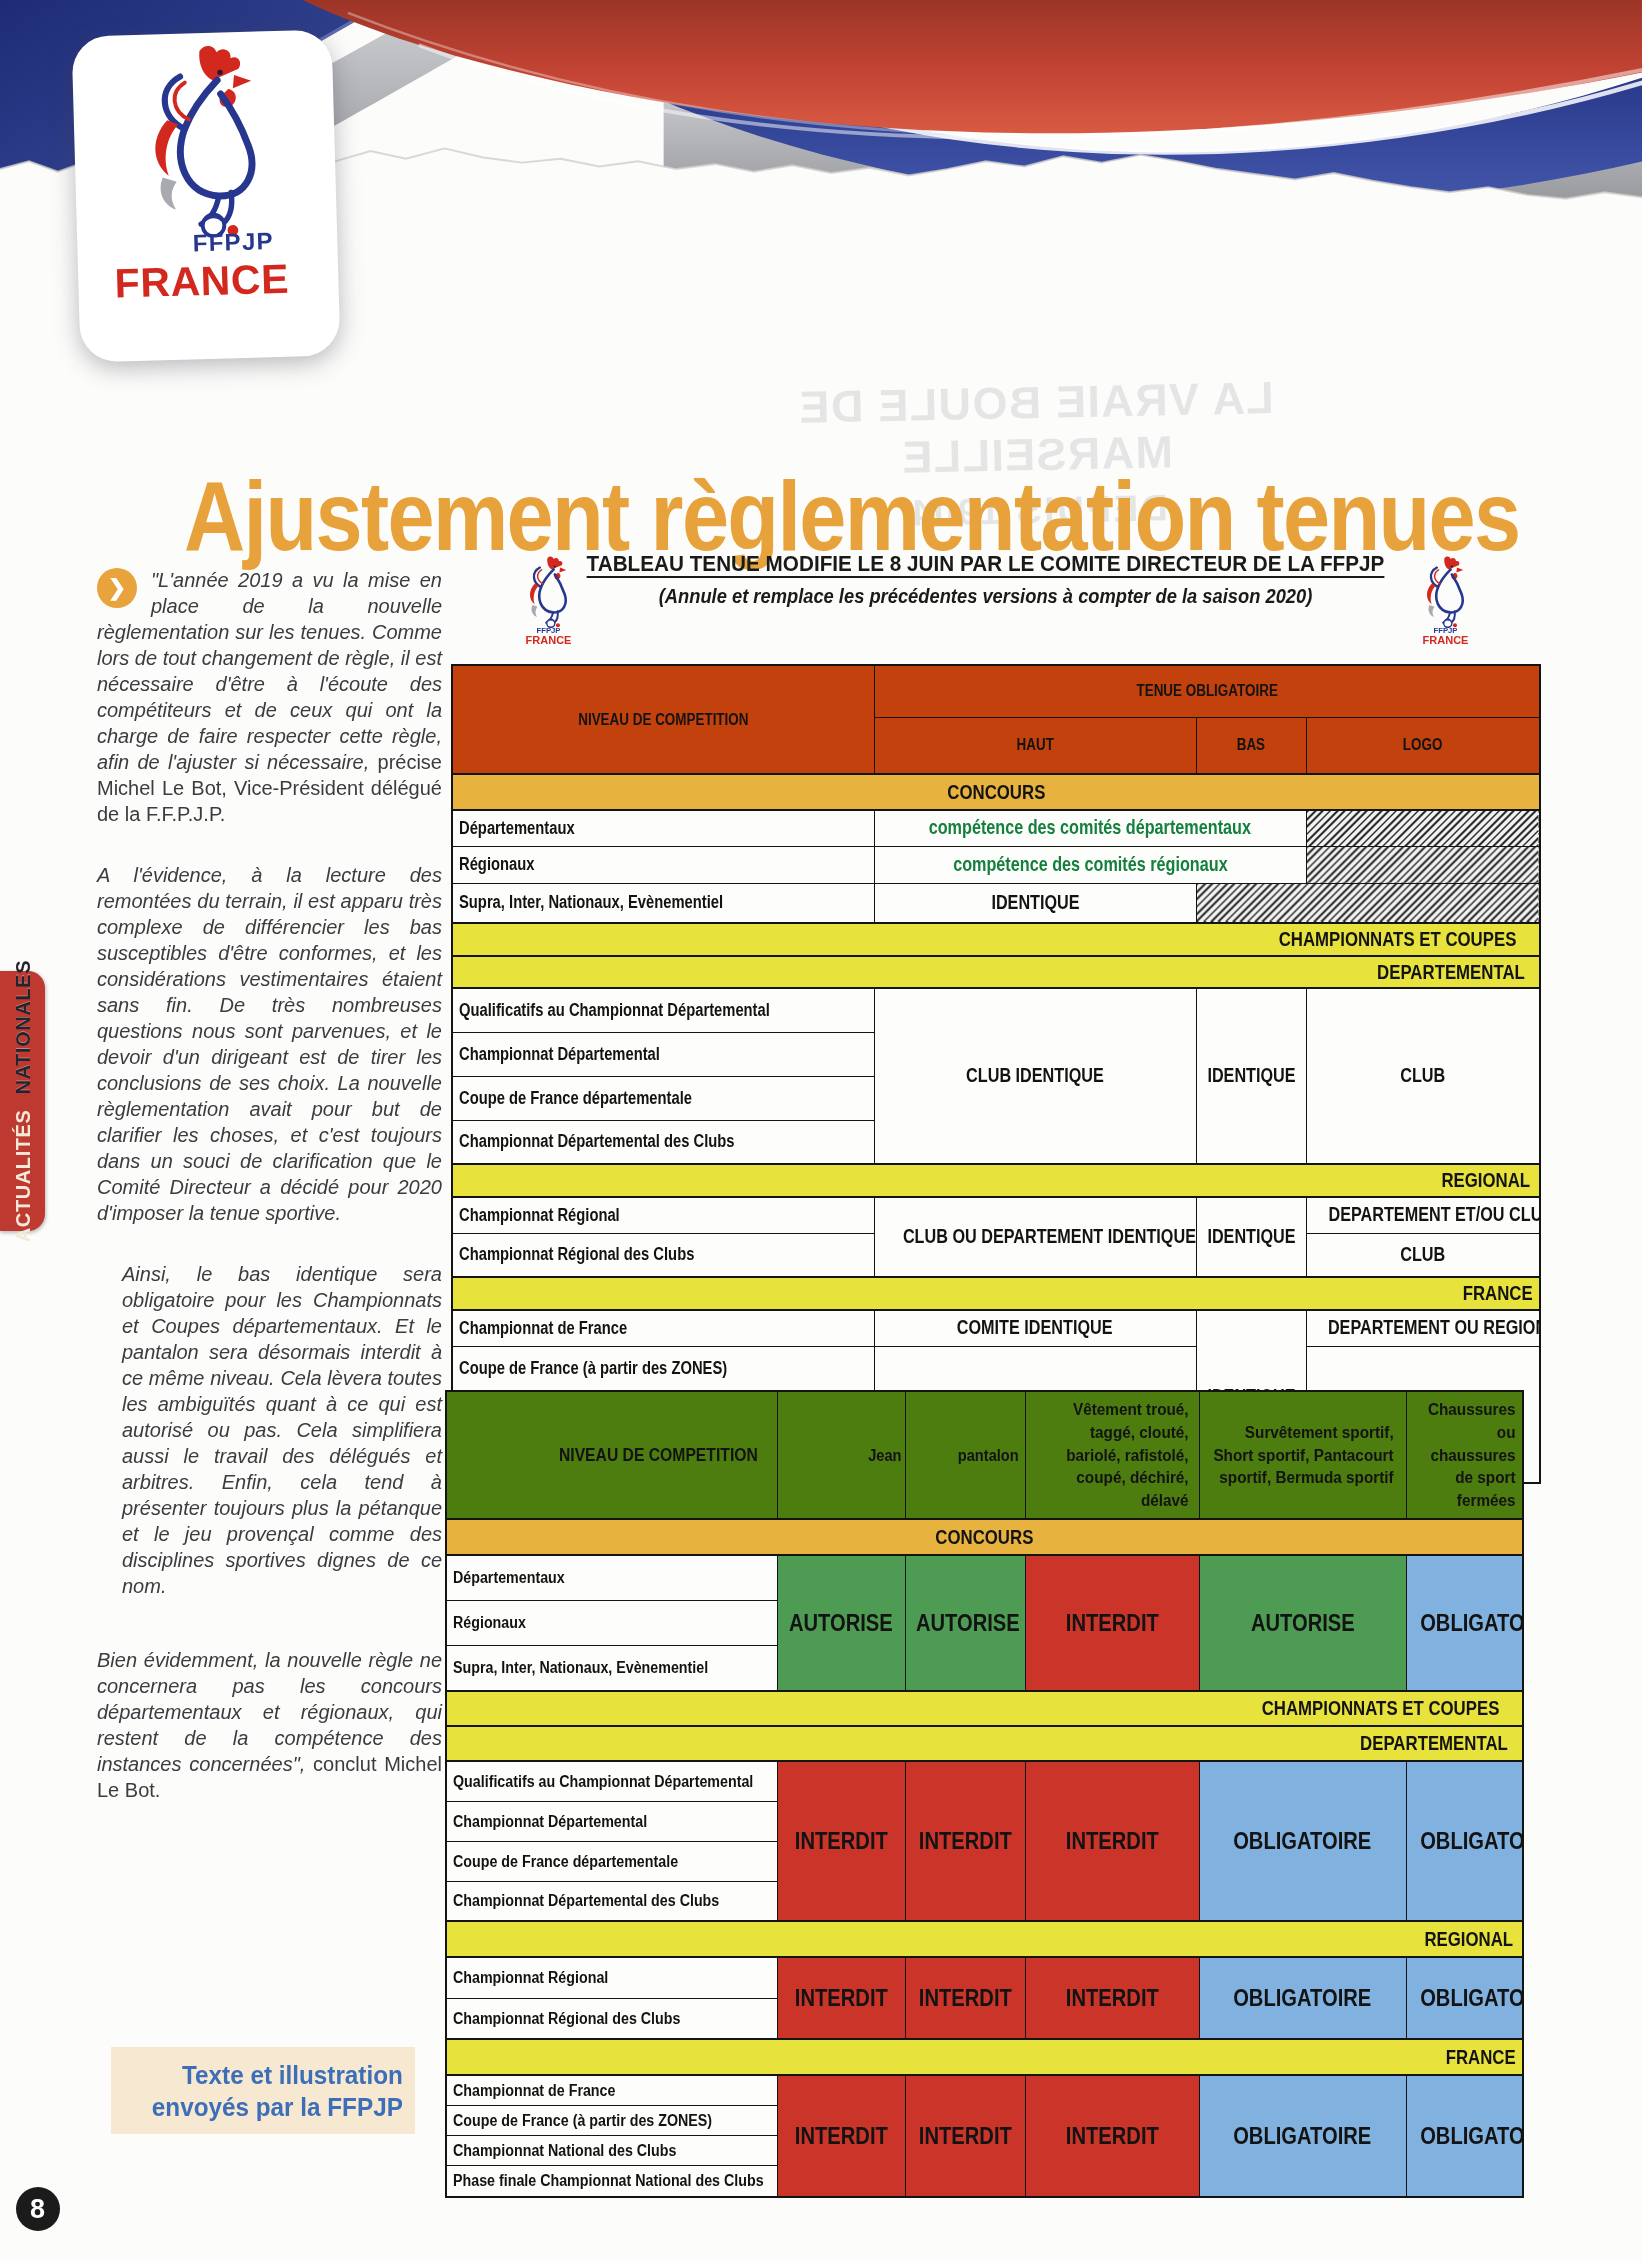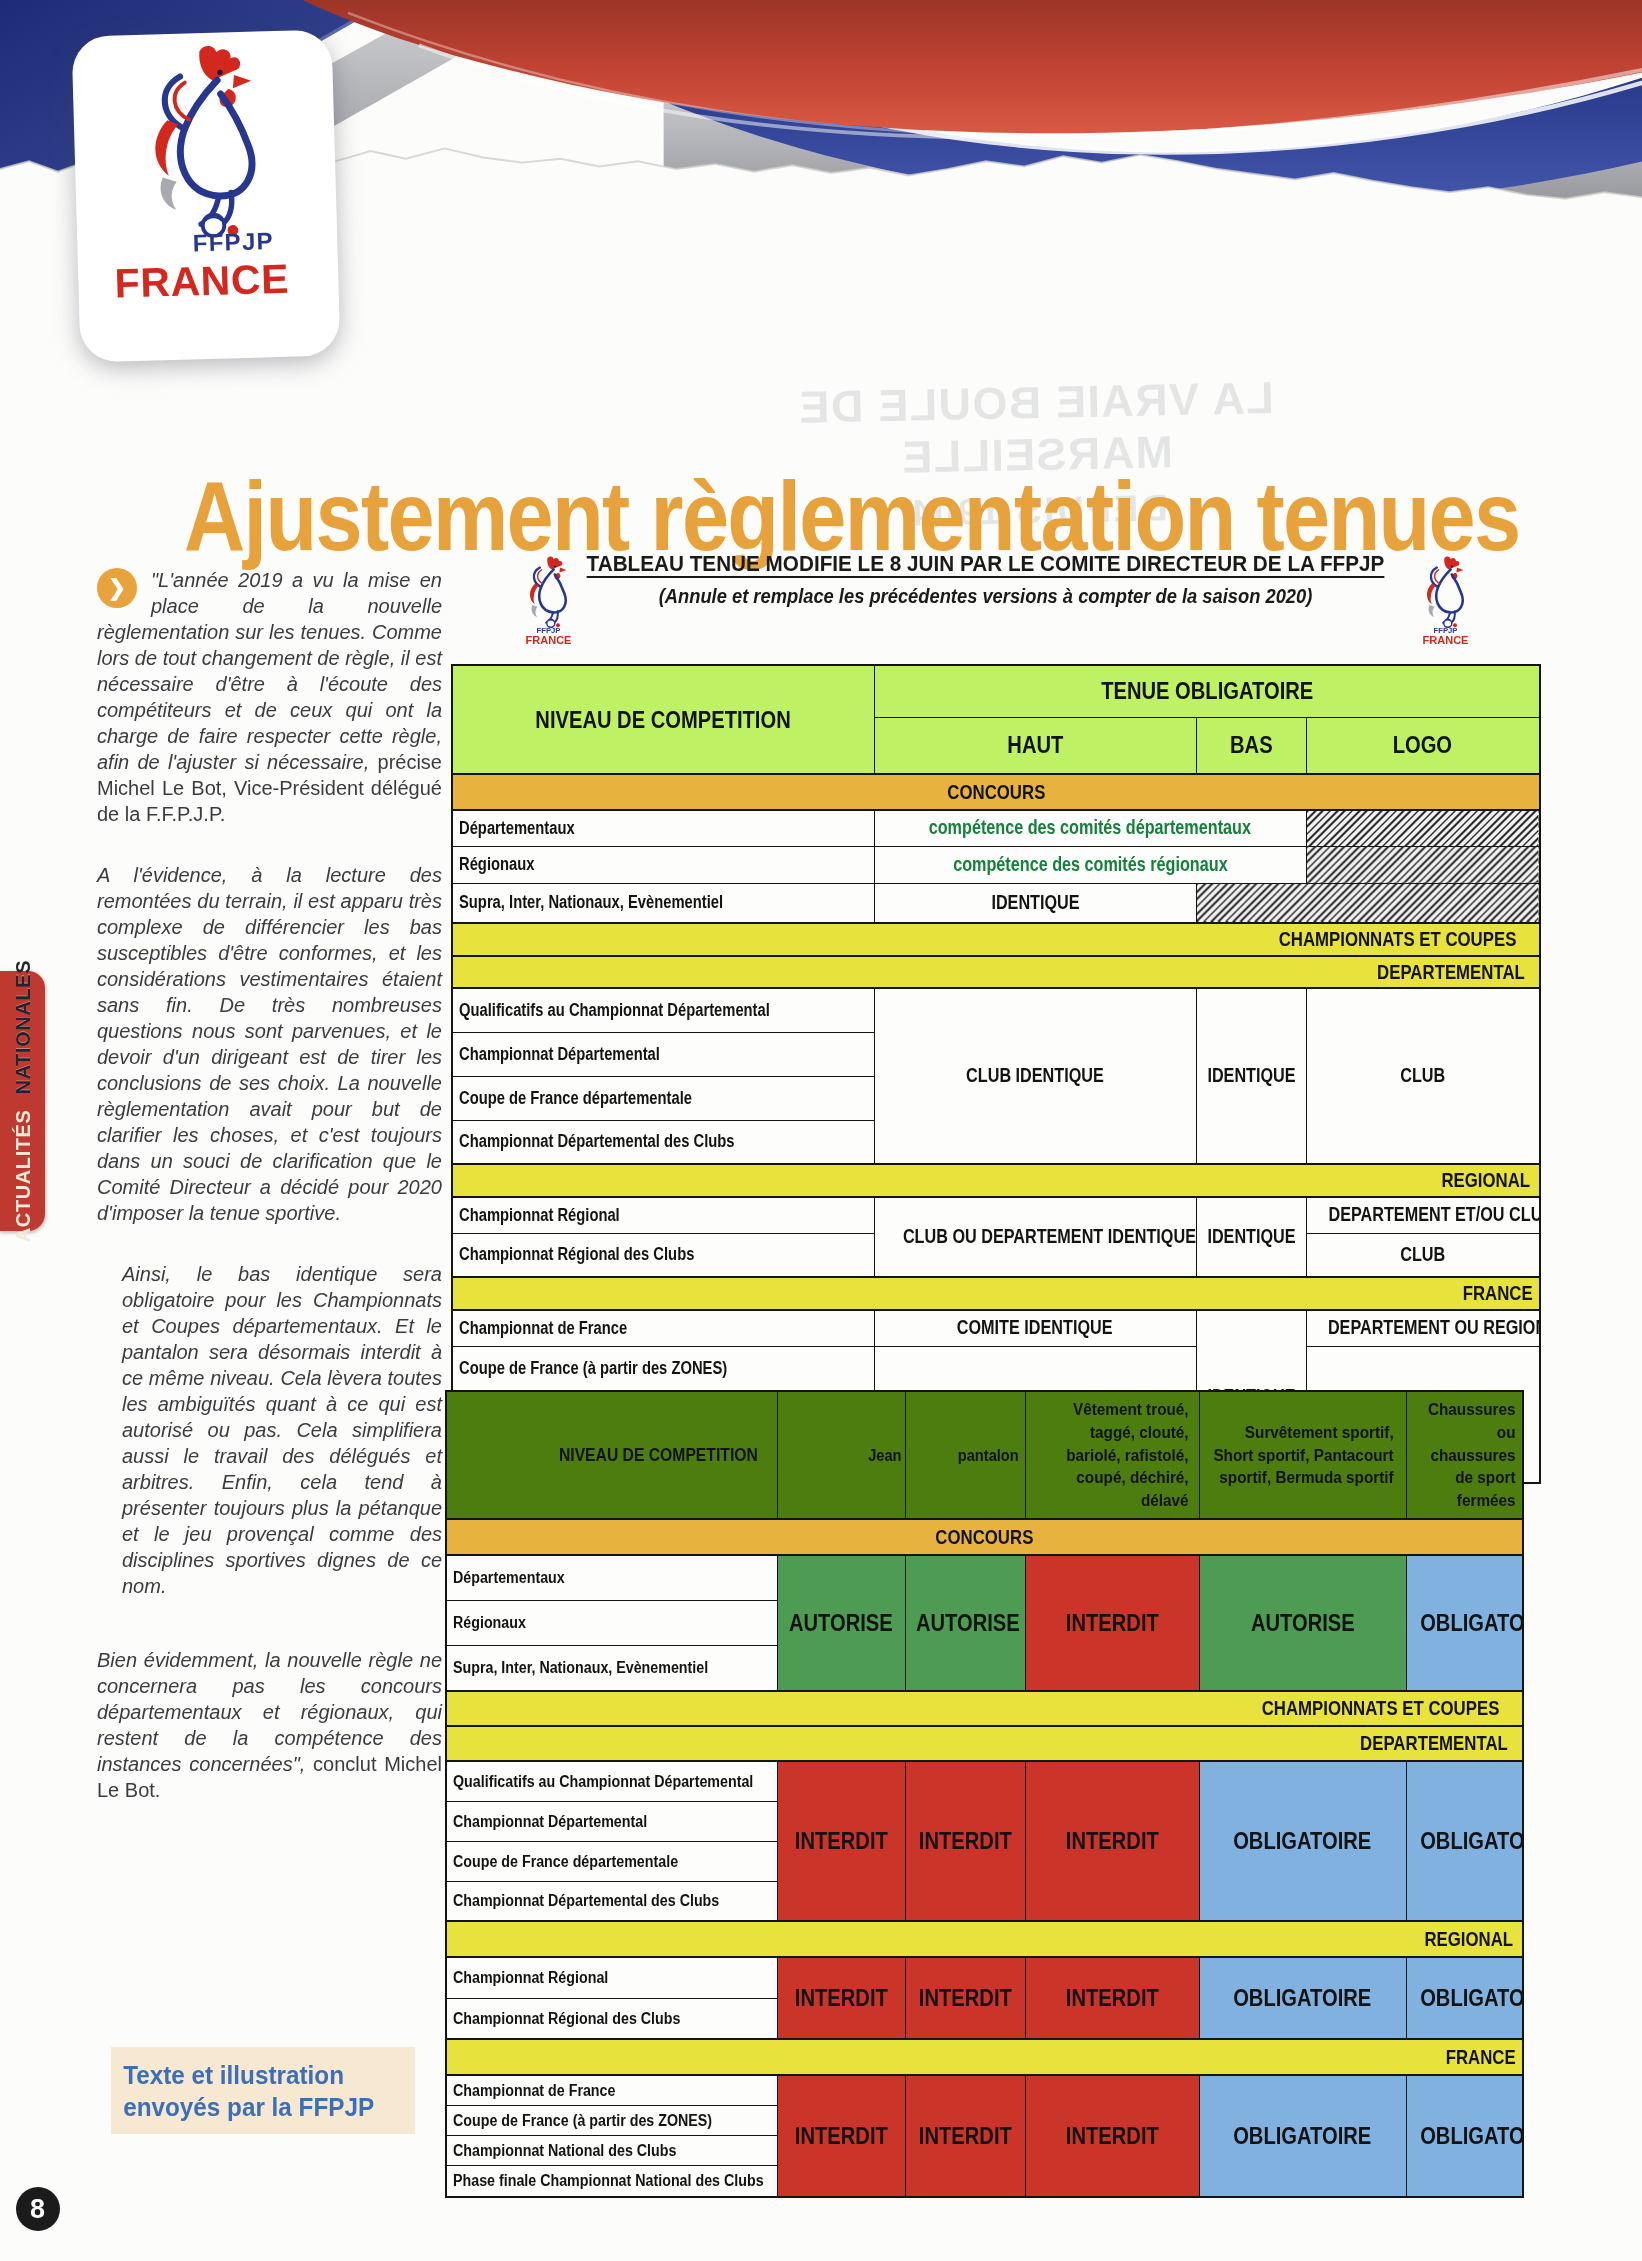--- a/index.html
+++ b/index.html
@@ -34,21 +34,21 @@
   .column{position:absolute;left:97px;top:567px;width:345px;font-style:italic;
           font-size:20px;line-height:26px;color:#3b3b40;text-align:justify;}
   .column p{margin:0 0 35px 0;}
   .column p.gap{margin-bottom:48px;margin-left:25px;}
   .column .roman{font-style:normal;}
   .bullet{float:left;width:40px;height:40px;border-radius:50%;background:#E9A33C;color:#fff;
           font-style:normal;font-weight:bold;font-size:22px;line-height:40px;text-align:center;
           margin:1.3px 14px 3.9px 0;}
   
   .credit{position:absolute;left:111px;top:2047px;width:304px;padding:11.6px 0;background:#F6E8D1;
-          text-align:left;color:#3C6FB7;font-weight:bold;font-size:26.4px;line-height:32px;}
+          text-align:right;color:#3C6FB7;font-weight:bold;font-size:26.4px;line-height:32px;}
   .credit div{transform:scaleX(.92);}
   
   .pagenum{position:absolute;left:15.5px;top:2187px;width:44px;height:44px;border-radius:50%;
            background:#1b1b1b;color:#fff;font-weight:bold;font-size:27px;line-height:44px;
            text-align:center;}
   
   .tsec{position:absolute;}
   table{border-collapse:collapse;table-layout:fixed;width:100%;}
   td{border:1.3px solid #141414;padding:0;vertical-align:middle;text-align:center;
      font-weight:bold;color:#131313;overflow:hidden;}
@@ -57,21 +57,21 @@
   .cnd{display:inline-block;transform:scaleX(.84);transform-origin:center;white-space:nowrap;}
   .cndl{display:inline-block;transform:scaleX(.82);transform-origin:left;white-space:nowrap;}
   .cndw{display:block;transform:scaleX(.88);transform-origin:center;line-height:1.3;}
   .band td{background:#E7B33E;border-top:2.6px solid #141414;border-bottom:2.6px solid #141414;
            font-size:20px;}
   .band.yellow td{background:#E8E23C;text-align:right;}
   .hatch{background:repeating-linear-gradient(135deg,#2d2d30 0 1.9px,#f1f1ef 1.9px 5.2px);}
   .rednote{color:#15803d;font-size:19.3px;}
   .t1 .lbl{font-size:18px;}
   .t1 .val{font-size:19.3px;background:#fdfdfb;}
-  .t1 .hd{font-size:24px;background:#bef264;}
+  .t1 .hd{font-size:16px;background:#c2410c;}
   .t2 .lbl{font-size:17.4px;}
   .t2 .hd{font-size:17.4px;background:#4d7c0f;text-align:right;}
   .t2 .val{font-size:24px;}
   .g{background:#4E9B53;}
   .r{background:#CB3529;}
   .b{background:#80B1DF;}
   
   .t1-head{position:absolute;left:451px;top:551px;width:1069px;text-align:center;}
   .t1-title{font-weight:bold;font-size:22.5px;text-decoration:underline;text-decoration-thickness:1.9px;
             text-underline-offset:4.5px;transform:scaleX(.92);}

